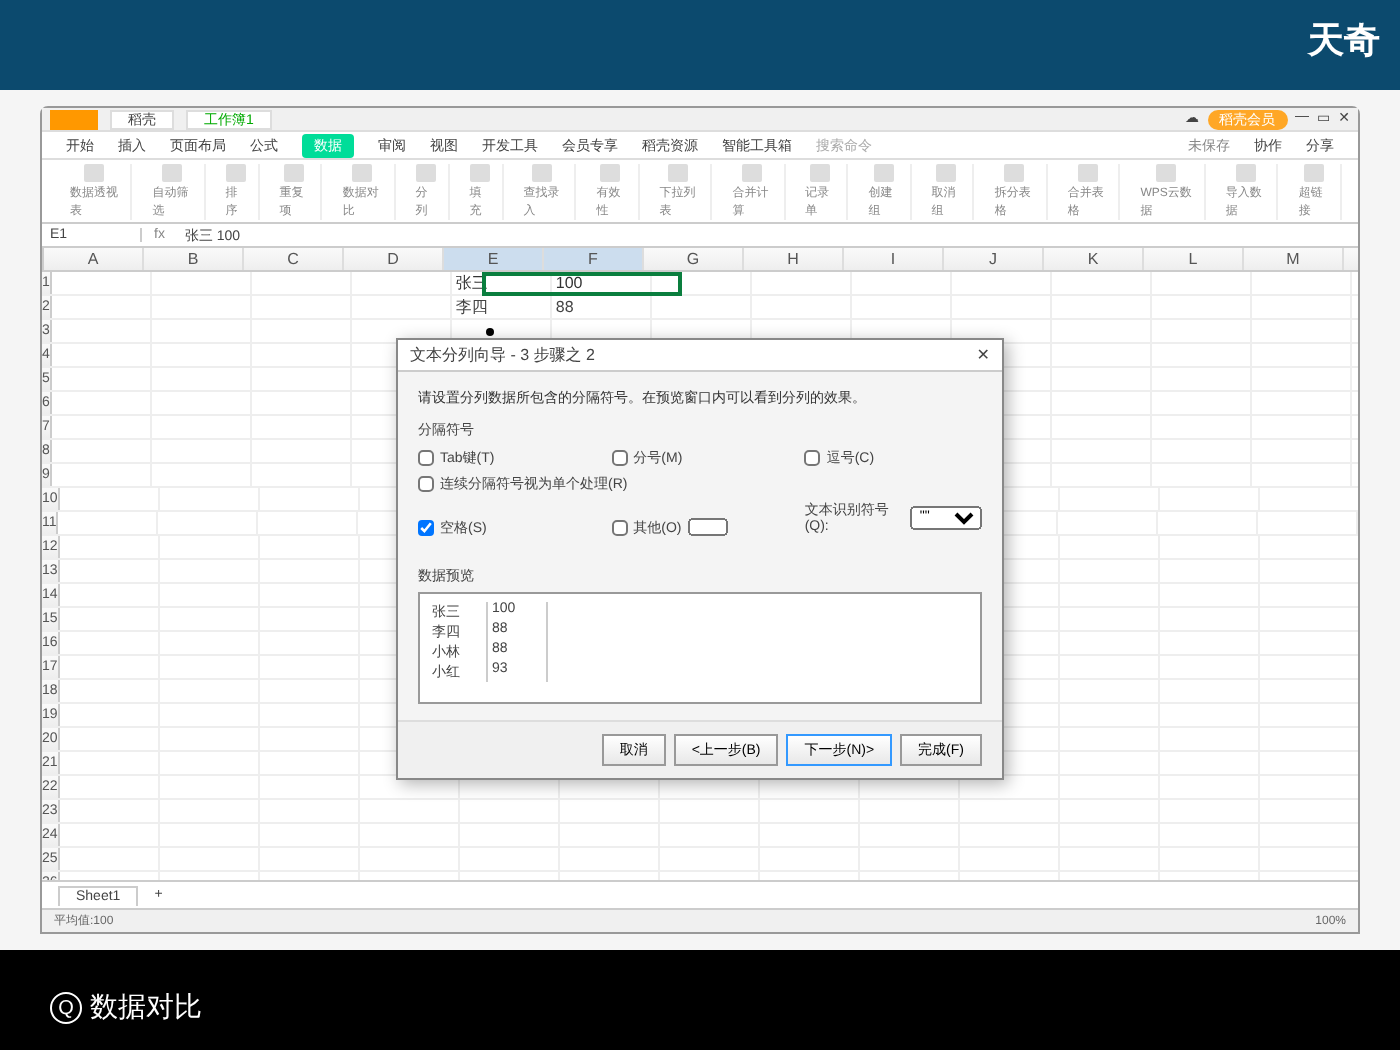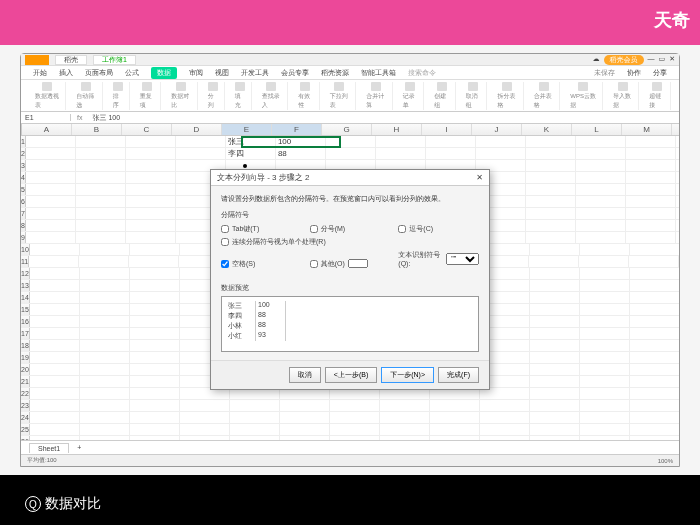--- a/index.html
+++ b/index.html
@@ -1,17 +1,17 @@
 <!DOCTYPE html>
 <html><head>
 <meta charset="utf-8">
 <style>
 *{margin:0;padding:0;box-sizing:border-box;font-family:"Microsoft YaHei",Arial,sans-serif}
 body{width:700px;height:525px;background:#e8e8e8;overflow:hidden;position:relative}
-.black-top{position:absolute;top:0;left:0;right:0;height:57px;background:#ec4899}
+.black-top{position:absolute;top:0;left:0;right:0;height:57px;background:#0c4a6e}
 .tq-logo{position:absolute;top:8px;right:10px;color:#fff;font-size:18px;font-weight:bold}
 .black-bottom{position:absolute;bottom:0;left:0;right:0;height:50px;background:#000;display:flex;align-items:center}
 .life-brand{position:absolute;bottom:12px;left:25px;color:#fff;font-size:14px;display:flex;align-items:center;gap:4px}
 .life-brand-icon{width:16px;height:16px;border:1.5px solid #fff;border-radius:50%;display:flex;align-items:center;justify-content:center;font-size:10px}
 .caption{position:absolute;bottom:8px;left:50%;transform:translateX(-50%);color:#fff;font-size:18px;text-shadow:1px 1px 2px #000}
 .desk{position:absolute;top:45px;left:0;right:0;bottom:50px;background:#f5f5f5;padding:8px 20px}
 .monitor{width:100%;height:100%;background:#fff;border:1px solid #999;border-radius:4px 4px 0 0;display:flex;flex-direction:column;font-size:8px;color:#444}
 .titlebar{height:12px;background:#f0f0f0;border-bottom:1px solid #ddd;display:flex;align-items:center;padding:0 4px;gap:6px}
 .tab{height:10px;padding:0 8px;background:#fff;border:1px solid #ddd;font-size:7px;display:flex;align-items:center}
 .tab.orange{background:#ff9800;color:#fff;border:none;width:24px}
@@ -31,21 +31,21 @@
 .rowhead-spacer{width:20px;border-right:1px solid #ccc}
 .col-h{flex:0 0 50px;text-align:center;border-right:1px solid #ddd;font-size:8px;line-height:12px;color:#555}
 .col-h.sel{background:#cde}
 .rows{position:absolute;top:12px;left:0;right:0;bottom:0}
 .row{display:flex;height:12px;border-bottom:1px solid #eee}
 .row-h{width:20px;background:linear-gradient(#fafafa,#eee);text-align:center;font-size:7px;line-height:12px;border-right:1px solid #ccc;color:#555}
 .cell{flex:0 0 50px;border-right:1px solid #eee;font-size:8px;line-height:12px;padding:0 2px}
 .cell.e1{color:#333}
 .sel-box{position:absolute;border:2px solid #0a7e3e;pointer-events:none}
 .dot-black{position:absolute;width:4px;height:4px;background:#000;border-radius:50%}
-.dialog{position:absolute;top:45px;left:50%;transform:translateX(-50%);width:280px;background:#5eead4;border:1px solid #888;box-shadow:2px 2px 8px rgba(0,0,0,0.3);font-size:8px;display:flex;flex-direction:column}
+.dialog{position:absolute;top:45px;left:50%;transform:translateX(-50%);width:304px;background:#5eead4;border:1px solid #888;box-shadow:2px 2px 8px rgba(0,0,0,0.3);font-size:8px;display:flex;flex-direction:column}
 .dlg-title{height:16px;background:#fff;border-bottom:1px solid #ccc;display:flex;align-items:center;padding:0 6px;justify-content:space-between}
 .dlg-close{cursor:pointer}
 .dlg-body{padding:8px 10px;background:#f4f4f4}
 .dlg-desc{font-size:7px;color:#333;margin-bottom:6px}
 .dlg-section-label{font-size:7px;margin-bottom:4px}
 .checks{display:grid;grid-template-columns:1fr 1fr 1fr;gap:3px 8px;font-size:7px;margin-bottom:6px}
 .chk{display:flex;align-items:center;gap:3px}
 .chk input{width:8px;height:8px}
 .qual-row{display:flex;align-items:center;gap:4px;font-size:7px;margin-bottom:10px}
 .qual-row select{width:40px;height:12px;font-size:7px}

